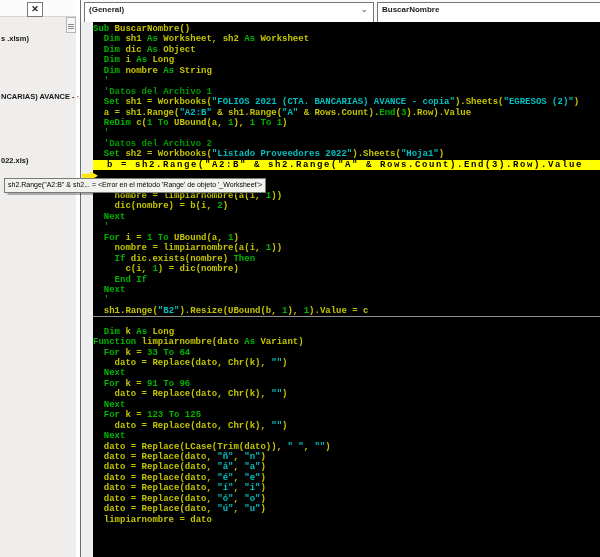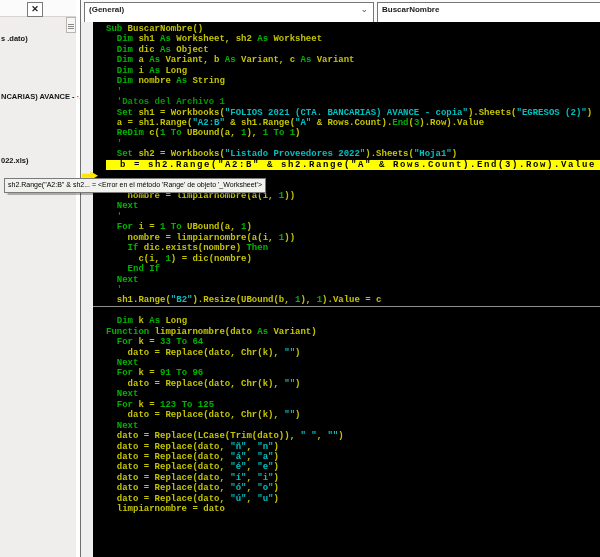--- a/index.html
+++ b/index.html
@@ -28,21 +28,21 @@
   .combo{position:absolute;top:2px;height:27px;background:#ffffff;border:1px solid #767676;
          box-sizing:border-box;font:bold 8px "Liberation Sans",sans-serif;color:#1a1a1a;
          line-height:14px;padding-left:4px;white-space:nowrap;overflow:hidden;}
   .combo .chev{position:absolute;right:5px;top:1px;font:9px "DejaVu Sans",sans-serif;color:#555;}
   .combo-general{left:3px;width:290px;}
   .combo-proc{left:296px;width:228px;}
 
   .editor{position:absolute;left:0;top:22px;right:0;bottom:0;background:#000000;}
   .margin-bar{position:absolute;left:0;top:0;bottom:0;width:12px;background:#efefef;}
   .lines{position:absolute;left:12px;top:0;right:0;bottom:0;padding-top:2px;overflow:hidden;}
-  .code-line{height:10.45px;line-height:10.45px;white-space:pre;padding-left:13px;
+  .code-line{height:10.45px;line-height:10.45px;white-space:pre;
              font:bold 9px "Liberation Mono","DejaVu Sans Mono",monospace;box-sizing:border-box;}
   .code-line.sep{border-top:1px solid #8f8f8f;}
   .t-k{color:#00b400;} .t-i{color:#c4c400;} .t-s{color:#00c0c0;}
   .t-c{color:#009800;} .t-n{color:#00b400;} .t-b{color:#000000;}
   .code-line.hl{display:flex;}
   .hl-band{flex:1;background:#ffff00;letter-spacing:1.6px;}
   .hl-band .t-b{color:#000000;}
 
   
   .exec-arrow{position:absolute;left:1px;width:16px;height:9px;background:#ffe600;
@@ -59,21 +59,21 @@
 <body>
 
 <div class="panel">
   <div class="panel-top"></div>
   <div class="close-btn">
     <span>✕</span>
   </div>
   <div class="mini-scroll">
     <div class="grip"></div>
   </div>
-  <div class="proj-item" style="top:34px"><span>s .dato)</span><span class="mark"></span></div>
+  <div class="proj-item" style="top:34px"><span>s .xlsm)</span><span class="mark"></span></div>
   <div class="proj-item" style="top:92px"><span>NCARIAS) AVANCE - </span><span class="mark">·.</span></div>
   <div class="proj-item" style="top:156px"><span>022.xls)</span><span class="mark"></span></div>
 </div>
 
 <div class="code-window">
   <div class="header">
     <div class="combo combo-general">
       <span>(General)</span>
       <span class="chev">⌄</span>
     </div>
@@ -82,34 +82,35 @@
     </div>
   </div>
 
   <div class="editor">
     <div class="margin-bar"></div>
     <div class="exec-arrow" style="top: 149.3px;"></div>
     <div class="lines">
         <div class="code-line"><span class="t-k">Sub </span><span class="t-i">BuscarNombre()</span></div>
         <div class="code-line">  <span class="t-k">Dim </span><span class="t-i">sh1 </span><span class="t-k">As </span><span class="t-i">Worksheet, sh2 </span><span class="t-k">As </span><span class="t-i">Worksheet</span></div>
         <div class="code-line">  <span class="t-k">Dim </span><span class="t-i">dic </span><span class="t-k">As </span><span class="t-i">Object</span></div>
-        <div class="code-line">  <span class="t-k">Dim </span><span class="t-i">a </span><span class="t-k">As </span><span class="t-i">Variant, b </span><span class="t-k">As </span><span class="t-i">Variant, c </span><span class="t-k">As </span><span class="t-i">Variant</span></div>
         <div class="code-line">  <span class="t-k">Dim </span><span class="t-i">i </span><span class="t-k">As </span><span class="t-i">Long</span></div>
         <div class="code-line">  <span class="t-k">Dim </span><span class="t-i">nombre </span><span class="t-k">As </span><span class="t-i">String</span></div>
         <div class="code-line">  <span class="t-c">'</span></div>
         <div class="code-line">  <span class="t-c">'Datos del Archivo 1</span></div>
         <div class="code-line">  <span class="t-k">Set </span><span class="t-i">sh1 = Workbooks(</span><span class="t-s">"FOLIOS 2021 (CTA. BANCARIAS) AVANCE - copia"</span><span class="t-i">).Sheets(</span><span class="t-s">"EGRESOS (2)"</span><span class="t-i">)</span></div>
         <div class="code-line">  <span class="t-i">a = sh1.Range(</span><span class="t-s">"A2:B"</span><span class="t-i"> &amp; sh1.Range(</span><span class="t-s">"A"</span><span class="t-i"> &amp; Rows.Count).</span><span class="t-k">End</span><span class="t-i">(</span><span class="t-n">3</span><span class="t-i">).Row).Value</span></div>
         <div class="code-line">  <span class="t-k">ReDim </span><span class="t-i">c(</span><span class="t-n">1</span><span class="t-k"> To </span><span class="t-i">UBound(a, </span><span class="t-n">1</span><span class="t-i">), </span><span class="t-n">1</span><span class="t-k"> To </span><span class="t-n">1</span><span class="t-i">)</span></div>
         <div class="code-line">  <span class="t-c">'</span></div>
+        <div class="code-line">  <span class="t-c">'Datos del Archivo 2</span></div>
         <div class="code-line">  <span class="t-k">Set </span><span class="t-i">sh2 = Workbooks(</span><span class="t-s">"Listado Proveedores 2022"</span><span class="t-i">).Sheets(</span><span class="t-s">"Hoja1"</span><span class="t-i">)</span></div>
         <div class="code-line hl"><div class="hl-band">  <span class="t-b">b = sh2.Range("A2:B" &amp; sh2.Range("A" &amp; Rows.Count).End(3).Row).Value</span></div></div>
         <div class="code-line"></div>
         <div class="code-line">  <span class="t-k">For </span><span class="t-i">i = </span><span class="t-n">1</span><span class="t-k"> To </span><span class="t-i">Object(b, </span><span class="t-n">1</span><span class="t-i">)</span></div>
         <div class="code-line">    <span class="t-i">nombre = limpiarnombre(a(i, </span><span class="t-n">1</span><span class="t-i">))</span></div>
+        <div class="code-line">    <span class="t-i">dic(nombre) = b(i, </span><span class="t-n">2</span><span class="t-i">)</span></div>
         <div class="code-line">  <span class="t-k">Next</span></div>
         <div class="code-line">  <span class="t-c">'</span></div>
         <div class="code-line">  <span class="t-k">For </span><span class="t-i">i = </span><span class="t-n">1</span><span class="t-k"> To </span><span class="t-i">UBound(a, </span><span class="t-n">1</span><span class="t-i">)</span></div>
         <div class="code-line">    <span class="t-i">nombre = limpiarnombre(a(i, </span><span class="t-n">1</span><span class="t-i">))</span></div>
         <div class="code-line">    <span class="t-k">If </span><span class="t-i">dic.exists(nombre) </span><span class="t-k">Then</span></div>
         <div class="code-line">      <span class="t-i">c(i, </span><span class="t-n">1</span><span class="t-i">) = dic(nombre)</span></div>
         <div class="code-line">    <span class="t-k">End If</span></div>
         <div class="code-line">  <span class="t-k">Next</span></div>
         <div class="code-line">  <span class="t-c">'</span></div>
         <div class="code-line">  <span class="t-i">sh1.Range(</span><span class="t-s">"B2"</span><span class="t-i">).Resize(UBound(b, </span><span class="t-n">1</span><span class="t-i">), </span><span class="t-n">1</span><span class="t-i">).Value = c</span></div>

